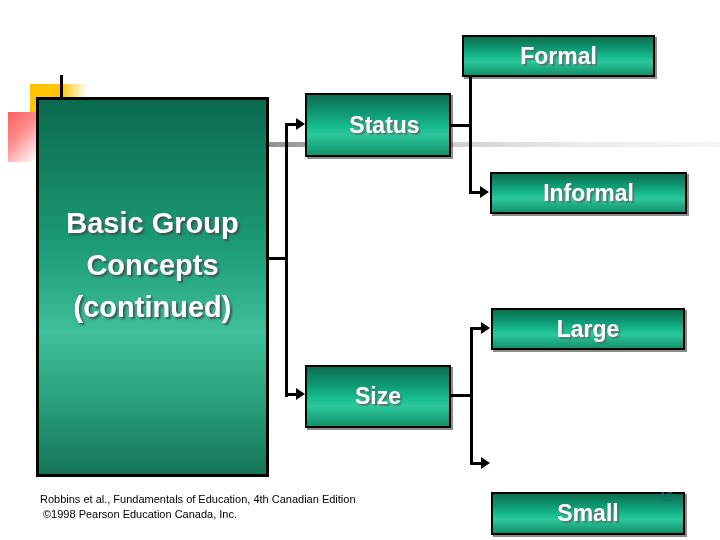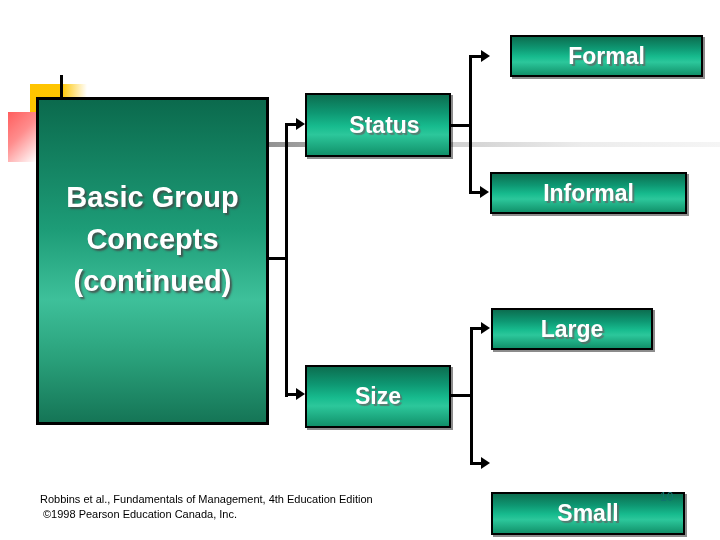--- a/index.html
+++ b/index.html
@@ -18,32 +18,32 @@
   
   .gbox{
     position:absolute;box-sizing:border-box;border:2px solid #000;z-index:2;
     display:flex;align-items:center;justify-content:center;
     color:#fff;font-weight:bold;text-align:center;
     background:linear-gradient(180deg,#0c6e50 0%,#0e9873 30%,#17bb8e 52%,#2cc79b 66%,#11916a 100%);
     box-shadow:2px 2px 0 rgba(0,0,0,0.45);
     text-shadow:2px 2px 1px rgba(100,100,100,0.75);
   }
   .main-box{
-    left:36px;top:97px;width:233px;height:328px;border-width:3px;
+    left:36px;top:97px;width:233px;height:380px;border-width:3px;
     font-size:29px;line-height:1.45;box-shadow:none;padding:16px 4px 60px 4px;
     background:linear-gradient(180deg,#0b6a4d 0%,#1d9c77 40%,#3ec09a 62%,#2aa17b 80%,#157556 100%);
     text-shadow:2px 2px 2px rgba(70,70,70,0.85);
   }
   .mid-box{font-size:23px;}
   .leaf-box{font-size:23px;}
   .box-status{left:305px;top:93px;width:146px;height:64px;padding-left:13px;}
   .box-size{left:305px;top:365px;width:146px;height:63px;}
-  .box-formal{left:510px;top:35px;width:193px;height:42px;}
+  .box-formal{left:462px;top:35px;width:193px;height:42px;}
   .box-informal{left:490px;top:172px;width:197px;height:42px;}
-  .box-large{left:491px;top:308px;width:162px;height:42px;}
+  .box-large{left:491px;top:308px;width:194px;height:42px;}
   .box-small{left:491px;top:444px;width:194px;height:43px;margin-top:48px;}
   
   .conn{position:absolute;background:#000;z-index:1;}
   .arrowhead{position:absolute;width:0;height:0;z-index:1;
     border-top:6px solid transparent;border-bottom:6px solid transparent;border-left:9px solid #000;}
   .c-root-h{left:267px;top:257px;width:20px;height:3px;}
   .c-main-v{left:285px;top:123px;width:3px;height:274px;}
   .c-status-b{left:285px;top:123px;width:13px;height:3px;}
   .a-status{left:296px;top:118px;}
   .c-size-b{left:285px;top:393px;width:13px;height:3px;}
@@ -114,18 +114,18 @@
   <div class="arrowhead a-informal"></div>
 
   <div class="conn c-size-out"></div>
   <div class="conn c-size-v"></div>
   <div class="conn c-large-b"></div>
   <div class="arrowhead a-large"></div>
   <div class="conn c-small-b"></div>
   <div class="arrowhead a-small"></div>
 
   <div class="footer">
-    <div class="line1">Robbins et al., Fundamentals of Management, 4th Education Edition</div>
+    <div class="line1">Robbins et al., Fundamentals of Education, 4th Canadian Edition</div>
     <div class="line2">©1998 Pearson Education Canada, Inc.</div>
   </div>
   <div class="page-number">10</div>
 
 </div>
 
 </body></html>

